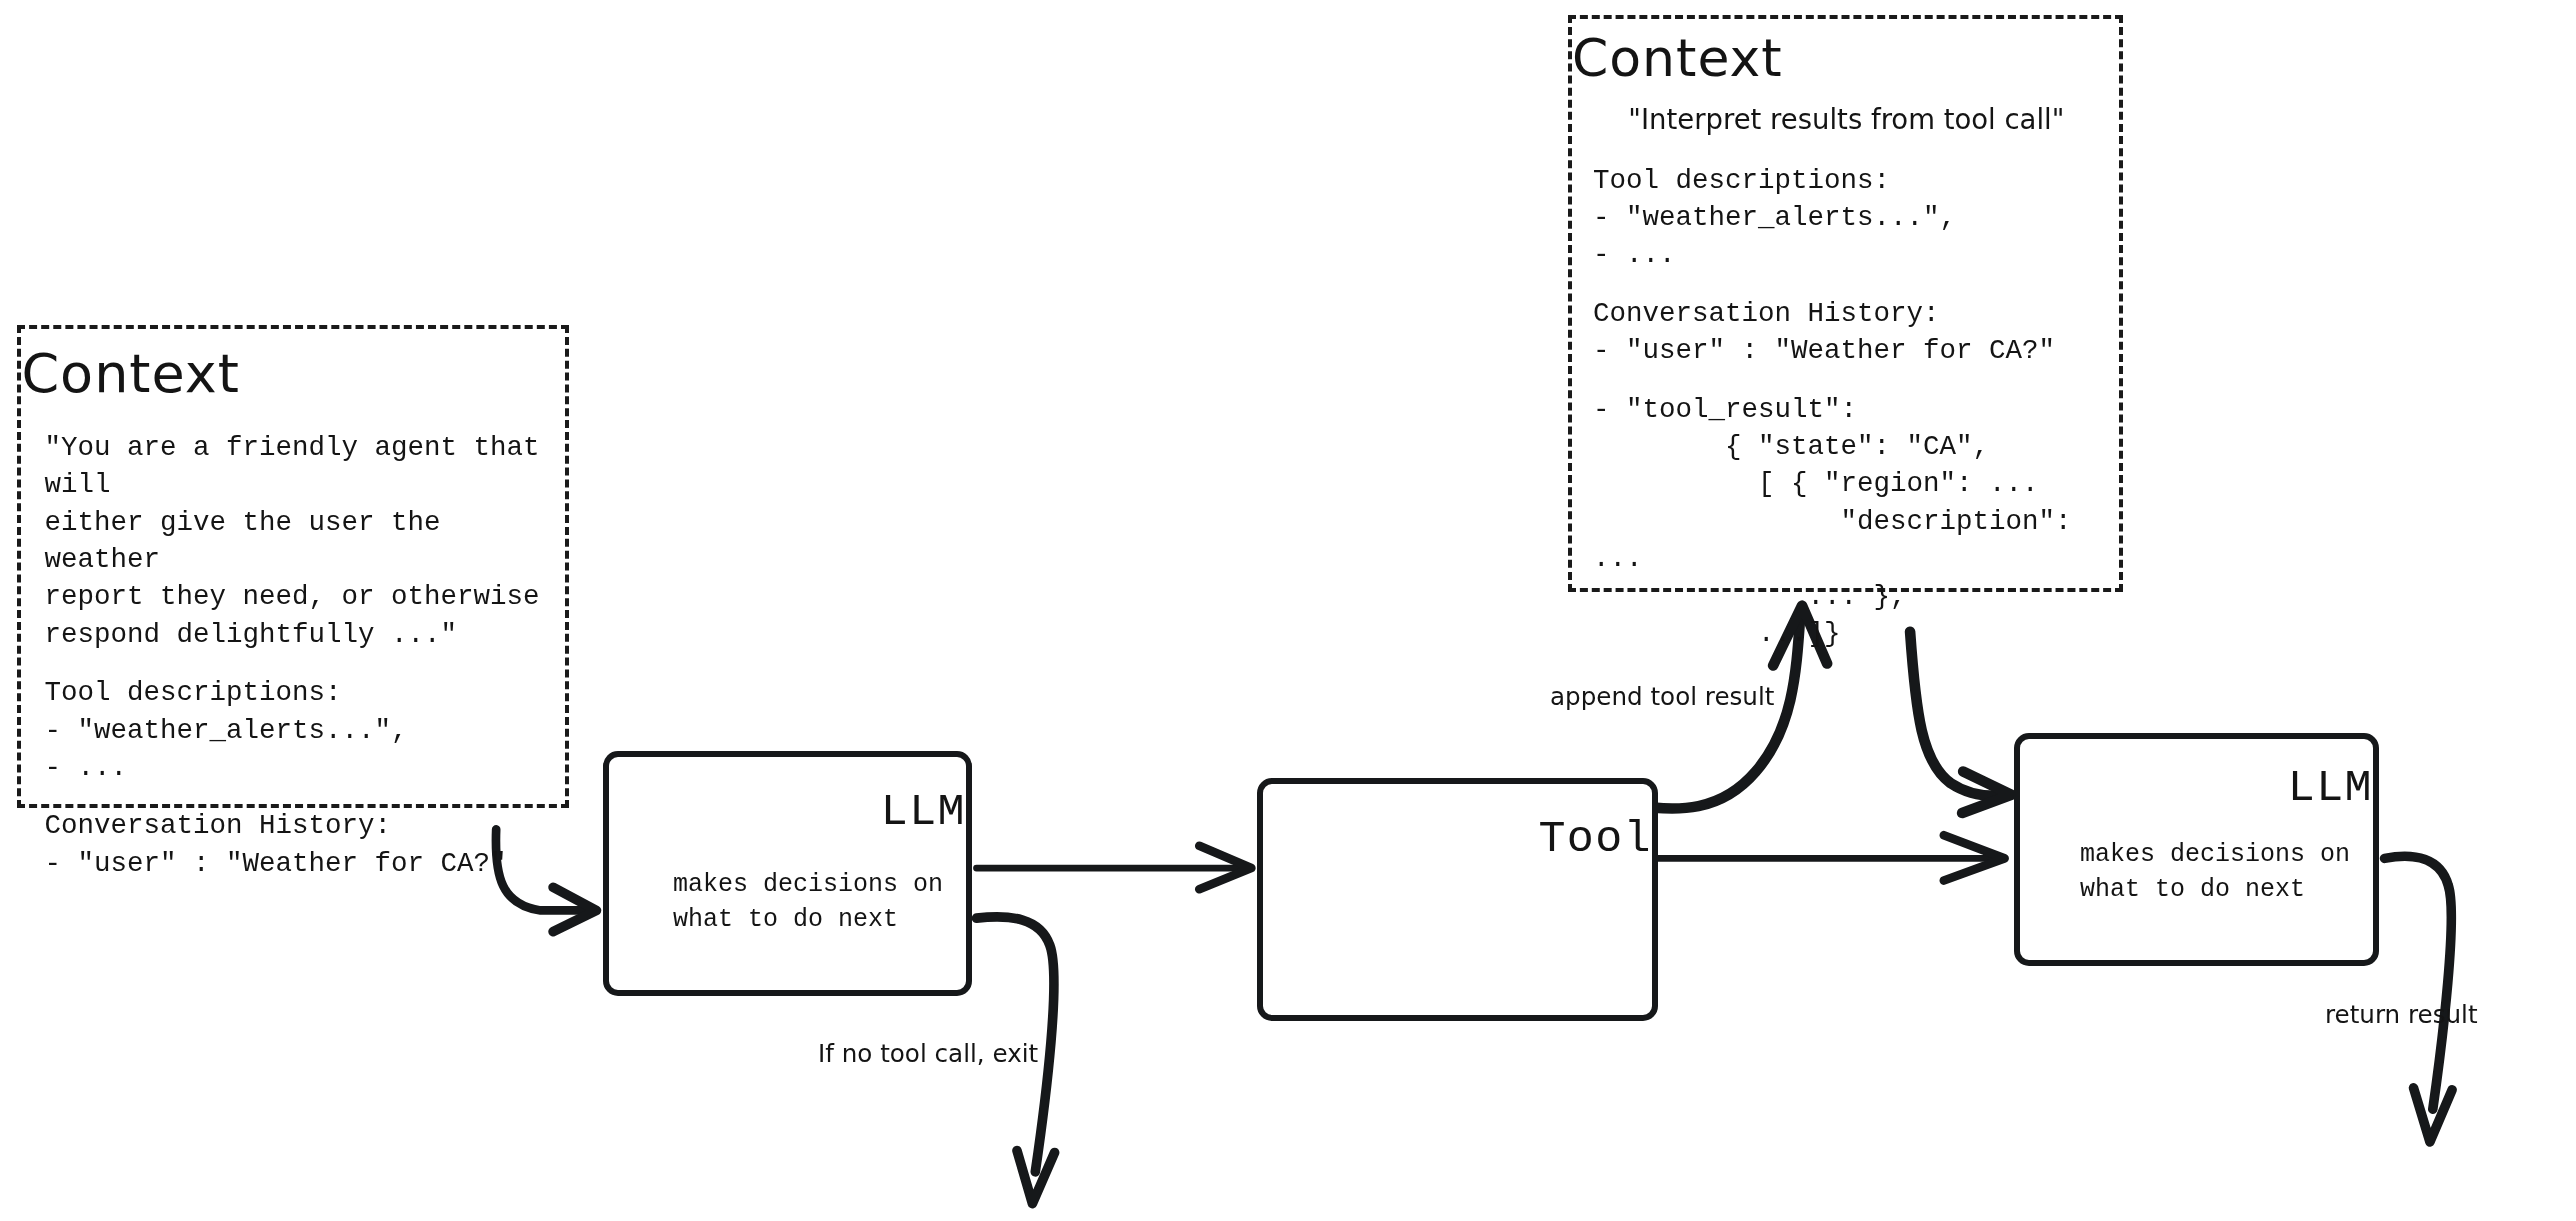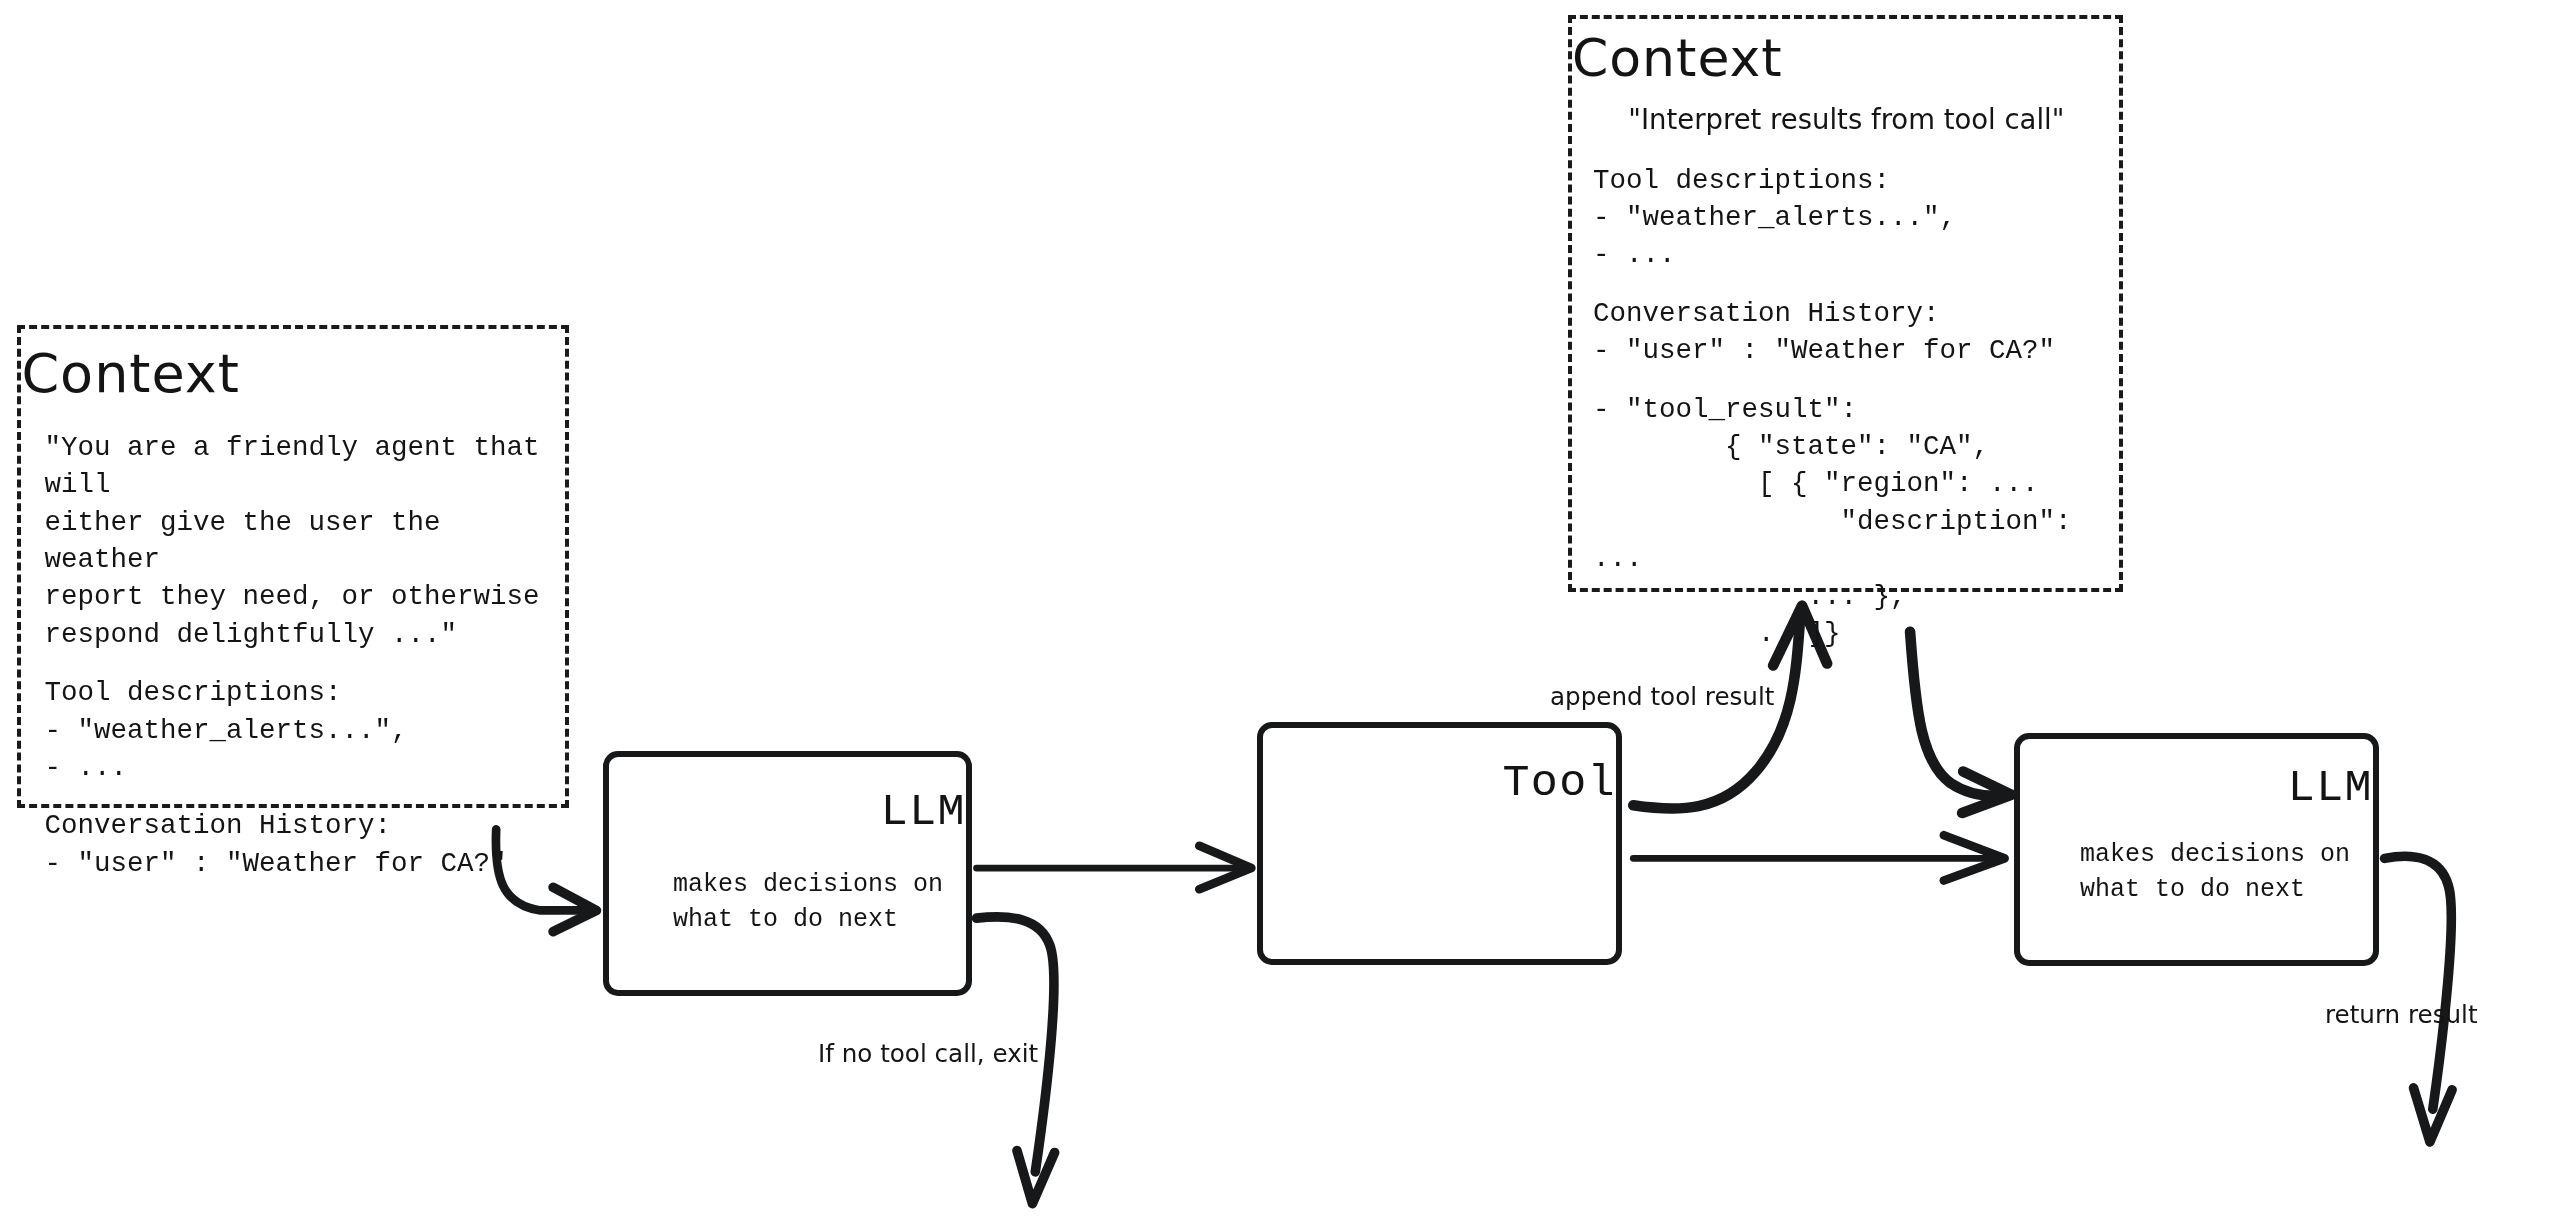--- a/index.html
+++ b/index.html
@@ -101,21 +101,21 @@
     line-height: 1.38;
     color: #141414;
     margin-top: 33px;
     text-align: left;
     white-space: pre-line;
     align-self: flex-start;
     padding-left: 64px;
   }
 
   #node-llm-1 { left: 603px; top: 751px; width: 369px; height: 245px; }
-  #node-tool  { left: 1257px; top: 722px; width: 365px; height: 243px; }
+  #node-tool  { left: 1257px; top: 778px; width: 401px; height: 243px; }
   #node-llm-2 { left: 2014px; top: 733px; width: 365px; height: 233px; }
 
   #node-tool .node-sub { padding-left: 58px; }
   #node-llm-2 .node-title { margin-top: 27px; }
   #node-llm-2 .node-sub { padding-left: 60px; margin-top: 27px; }
 
   
   .edge-label {
     position: absolute;
     font-size: 24.6px;

